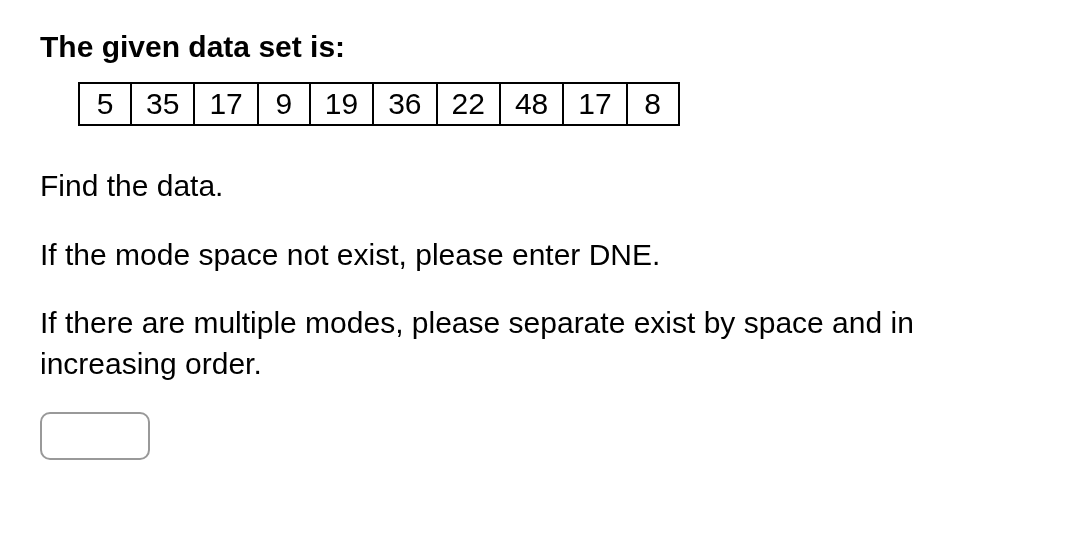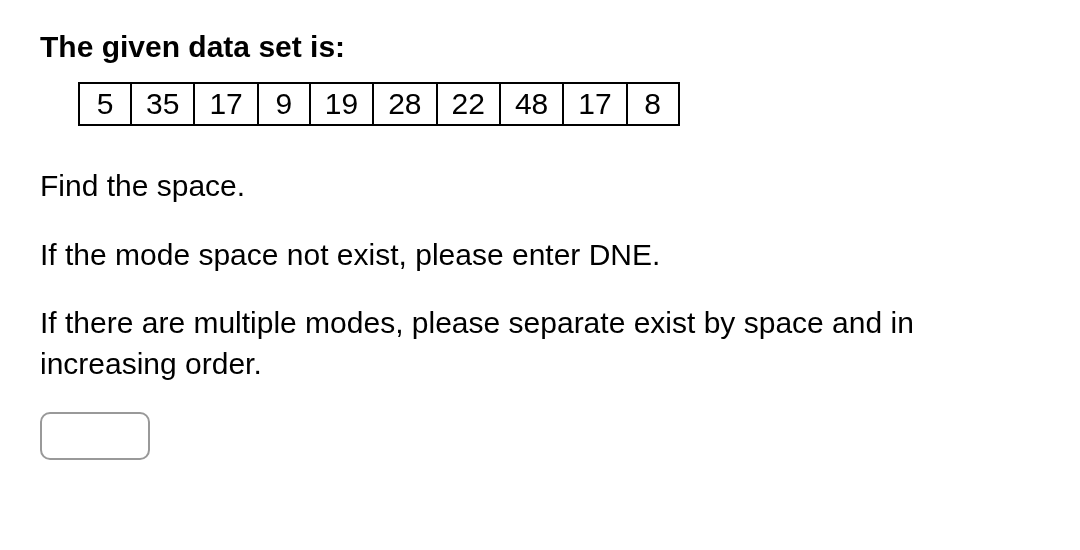--- a/index.html
+++ b/index.html
@@ -54,30 +54,30 @@
 <p class="intro">The given data set is:</p>
 
 <table class="data-table">
   <tbody>
       <tr>
     <td>5</td>
     <td>35</td>
     <td>17</td>
     <td>9</td>
     <td>19</td>
-    <td>28</td>
+    <td>36</td>
     <td>22</td>
     <td>48</td>
     <td>17</td>
     <td>8</td>
   </tr>
 </tbody>
   </table>
 
-<p class="instruction">Find the space.</p>
+<p class="instruction">Find the data.</p>
 
 <p class="instruction">If the mode space not exist, please enter DNE.</p>
 
 <p class="instruction">If there are multiple modes, please separate exist by space and in increasing order.</p>
 
 <input type="text" class="answer-input" value="" style="">
 
 
 
 

